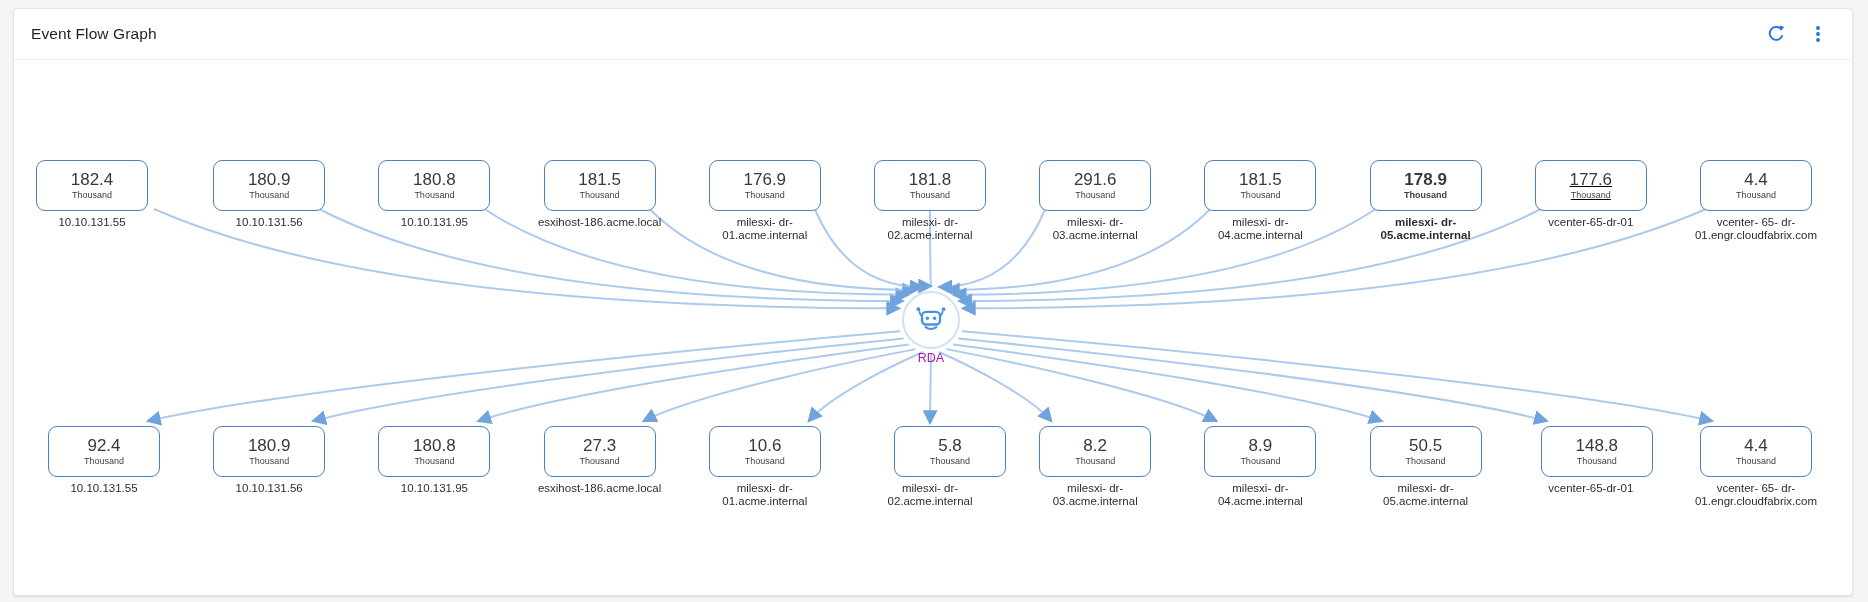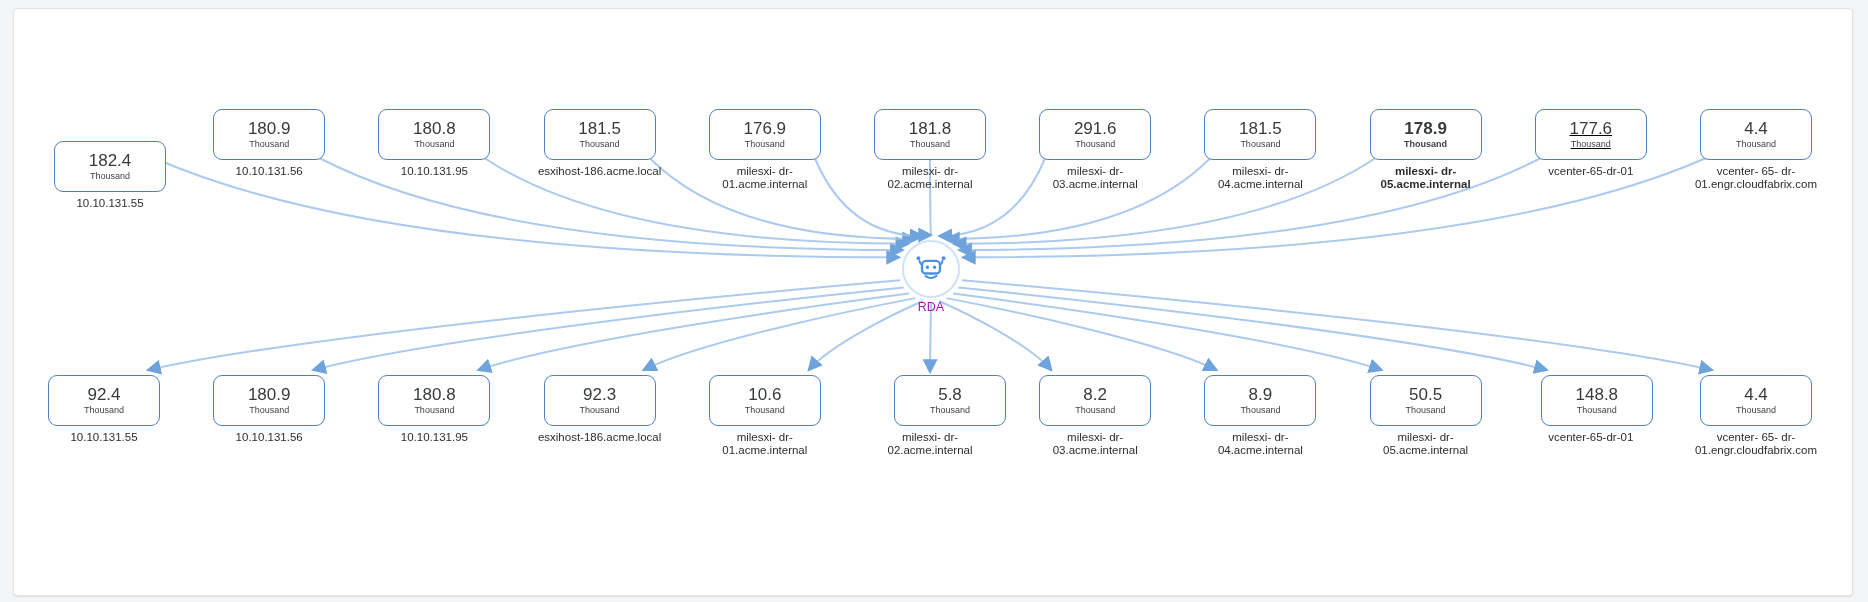--- a/index.html
+++ b/index.html
@@ -52,20 +52,42 @@
   }
   .rda-label{
     position:absolute;left:-21px;top:60px;width:100px;text-align:center;
     font-size:12.5px;color:#a21caf;
   }
 </style>
 </head>
 <body>
 
 <div class="card">
+  <div class="card-header">
+    <div class="card-title">Event Flow Graph</div>
+    <div class="header-actions">
+      <button class="icon-btn" title="">
+        <span style="display:flex;">
+          <svg width="20" height="20" viewBox="0 0 20 20">
+            <path d="M16.1 12.1 A6.5 6.5 0 1 1 15.2 5.2" fill="none" stroke="#1a73e8" stroke-width="1.9" stroke-linecap="round"></path>
+            <path d="M13.6 1.6 L18.2 3.0 L14.8 6.5 Z" fill="#1a73e8"></path>
+          </svg>
+        </span>
+      </button>
+      <button class="icon-btn" title="">
+        <span style="display:flex;">
+          <svg width="18" height="20" viewBox="0 0 18 20">
+            <circle cx="9" cy="4" r="1.9" fill="#1a73e8"></circle>
+            <circle cx="9" cy="10" r="1.9" fill="#1a73e8"></circle>
+            <circle cx="9" cy="16" r="1.9" fill="#1a73e8"></circle>
+          </svg>
+        </span>
+      </button>
+    </div>
+  </div>
 
   <div class="graph">
     <svg id="edges" width="1838" height="530" viewBox="0 0 1838 530">
       <defs>
         <marker id="arrow" viewBox="0 0 10 10" refX="8.5" refY="5" markerWidth="7.5" markerHeight="7.5" orient="auto">
           <path d="M0,0 L10,5 L0,10 Z" fill="#6fa3dc"></path>
         </marker>
       </defs>
     <path d="M140,149 C348.61412625011815,240.42160991677306 698.7878381699594,248.37131512692724 885.0504508932792,248.37131512692724" class="edge" marker-end="url(#arrow)"></path>
         <path d="M885.990143514065,271.2866647297471 C697.9926076355488,287.4350650783926 284.398028702813,326.9089325973039 134,361" class="edge" marker-end="url(#arrow)"></path>
@@ -101,21 +123,21 @@
             <path d="M13,-10 Q12,-5 9,-4" fill="none" stroke="#4a90e2" stroke-width="2"></path>
             <rect x="-10" y="-9" width="20" height="14" rx="4.5" fill="#fff" stroke="#4a90e2" stroke-width="2.6"></rect>
             <circle cx="-4" cy="-2" r="1.9" fill="#4a90e2"></circle>
             <circle cx="4" cy="-2" r="1.9" fill="#4a90e2"></circle>
             <path d="M-6,8 Q0 12 6,8" fill="none" stroke="#4a90e2" stroke-width="2.4" stroke-linecap="round"></path>
           </svg>
         </span>
       </div>
       <div class="rda-label">RDA</div>
     </div>
-  <div class="node" style="left: 40px; top: 100px; margin-top: 32px;">
+  <div class="node" style="left: 22px; top: 100px;">
         <div class="node-box">
           <div class="node-value">182.4</div>
           <div class="node-unit">Thousand</div>
         </div>
         <div class="node-label">10.10.131.55</div>
       </div>
       <div class="node" style="left: 199.2px; top: 100px;">
         <div class="node-box">
           <div class="node-value">180.9</div>
           <div class="node-unit">Thousand</div>
@@ -207,21 +229,21 @@
       </div>
       <div class="node" style="left: 364.4px; top: 366px;">
         <div class="node-box">
           <div class="node-value">180.8</div>
           <div class="node-unit">Thousand</div>
         </div>
         <div class="node-label">10.10.131.95</div>
       </div>
       <div class="node" style="left: 529.6px; top: 366px;">
         <div class="node-box">
-          <div class="node-value">92.3</div>
+          <div class="node-value">27.3</div>
           <div class="node-unit">Thousand</div>
         </div>
         <div class="node-label">esxihost-186.acme.local</div>
       </div>
       <div class="node" style="left: 694.8px; top: 366px;">
         <div class="node-box">
           <div class="node-value">10.6</div>
           <div class="node-unit">Thousand</div>
         </div>
         <div class="node-label">milesxi- dr-

